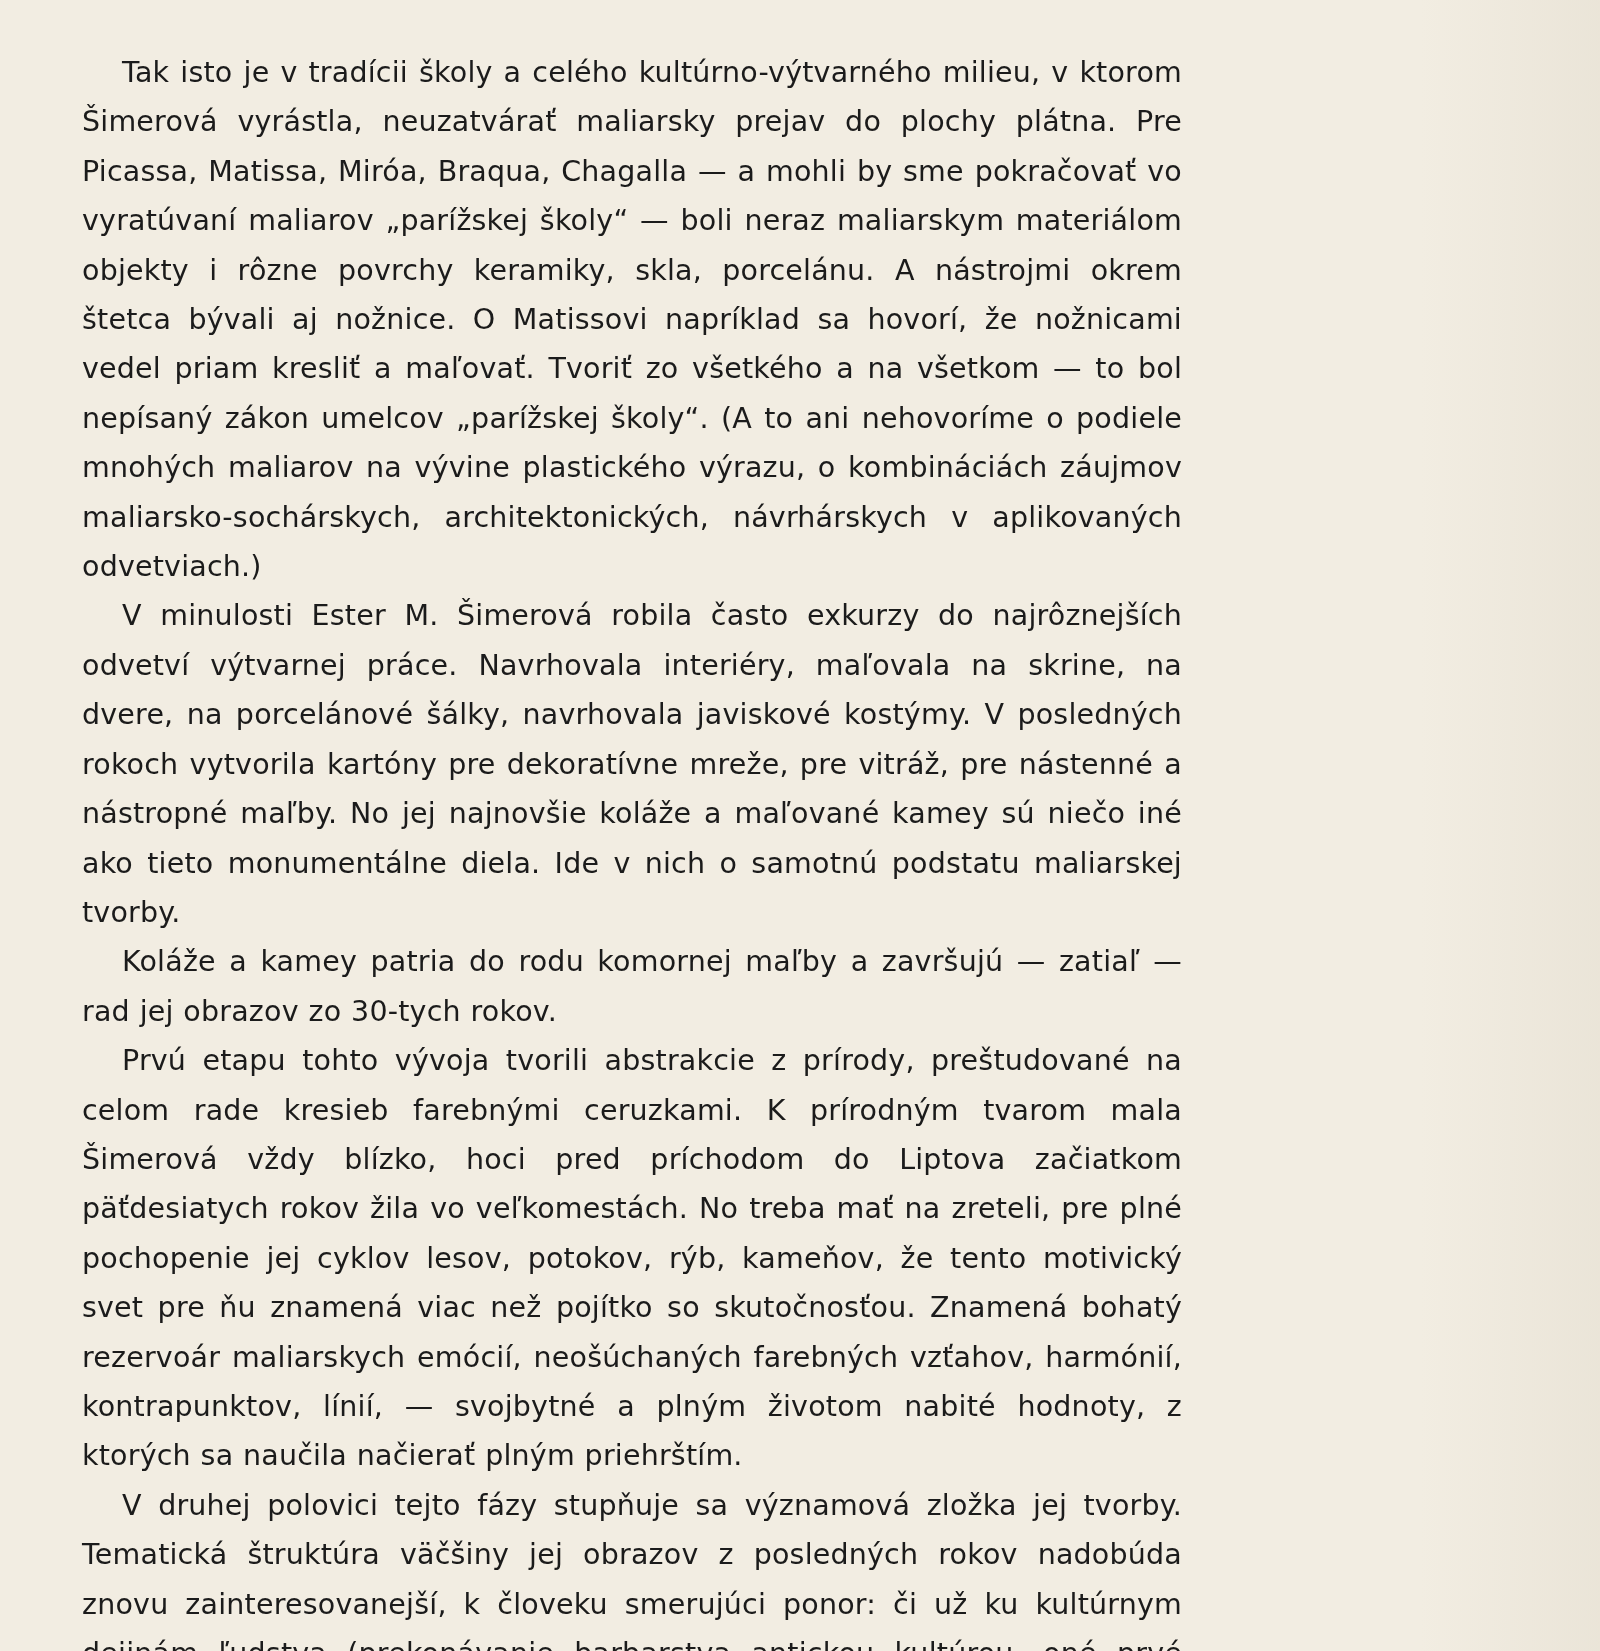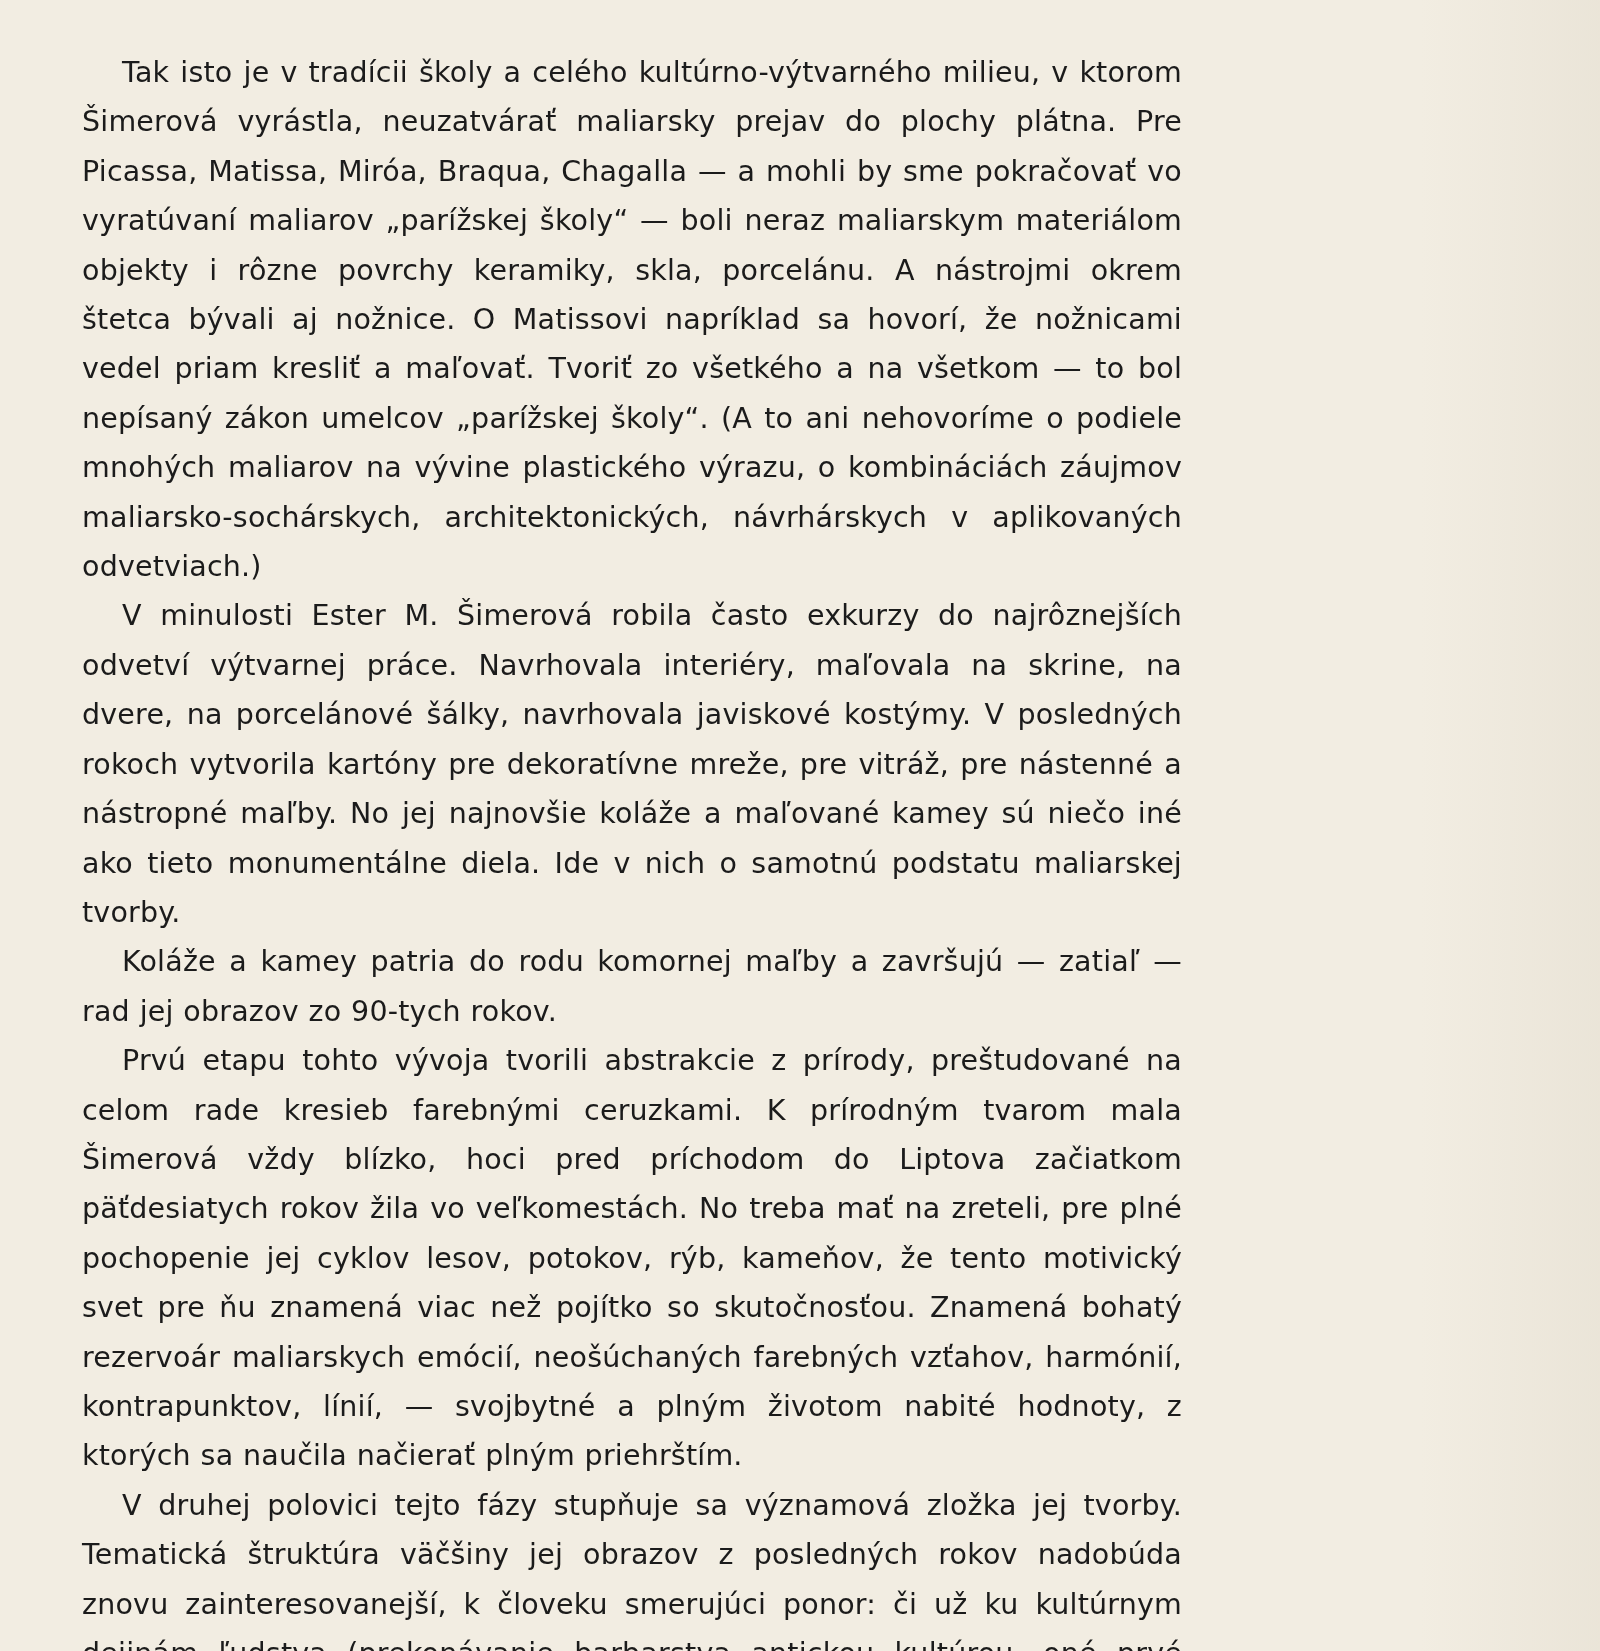--- a/index.html
+++ b/index.html
@@ -54,18 +54,18 @@
   }
   
 </style>
 </head>
 <body>
 
 <div class="page">
   <div class="text-column">
     <p class="para first">Tak isto je v tradícii školy a celého kultúrno-výtvarného milieu, v ktorom Šimerová vyrástla, neuzatvárať maliarsky prejav do plochy plátna. Pre Picassa, Matissa, Miróa, Braqua, Chagalla — a mohli by sme pokračovať vo vyratúvaní maliarov „parížskej školy“ — boli neraz maliarskym materiálom objekty i rôzne povrchy keramiky, skla, porcelánu. A nástrojmi okrem štetca bývali aj nožnice. O Matissovi napríklad sa hovorí, že nožnicami vedel priam kresliť a maľovať. Tvoriť zo všetkého a na všetkom — to bol nepísaný zákon umelcov „parížskej školy“. (A to ani nehovoríme o podiele mnohých maliarov na vývine plastického výrazu, o kombináciách záujmov maliarsko-sochárskych, architektonických, návrhárskych v aplikovaných odvetviach.)</p>
     <p class="para">V minulosti Ester M. Šimerová robila často exkurzy do najrôznejších odvetví výtvarnej práce. Navrhovala interiéry, maľovala na skrine, na dvere, na porcelánové šálky, navrhovala javiskové kostýmy. V posledných rokoch vytvorila kartóny pre dekoratívne mreže, pre vitráž, pre nástenné a nástropné maľby. No jej najnovšie koláže a maľované kamey sú niečo iné ako tieto monumentálne diela. Ide v nich o samotnú podstatu maliarskej tvorby.</p>
-    <p class="para">Koláže a kamey patria do rodu komornej maľby a završujú — zatiaľ — rad jej obrazov zo 90-tych rokov.</p>
+    <p class="para">Koláže a kamey patria do rodu komornej maľby a završujú — zatiaľ — rad jej obrazov zo 30-tych rokov.</p>
     <p class="para">Prvú etapu tohto vývoja tvorili abstrakcie z prírody, preštudované na celom rade kresieb farebnými ceruzkami. K prírodným tvarom mala Šimerová vždy blízko, hoci pred príchodom do Liptova začiatkom päťdesiatych rokov žila vo veľkomestách. No treba mať na zreteli, pre plné pochopenie jej cyklov lesov, potokov, rýb, kameňov, že tento motivický svet pre ňu znamená viac než pojítko so skutočnosťou. Znamená bohatý rezervoár maliarskych emócií, neošúchaných farebných vzťahov, harmónií, kontrapunktov, línií, — svojbytné a plným životom nabité hodnoty, z ktorých sa naučila načierať plným priehrštím.</p>
     <p class="para">V druhej polovici tejto fázy stupňuje sa významová zložka jej tvorby. Tematická štruktúra väčšiny jej obrazov z posledných rokov nadobúda znovu zainteresovanejší, k človeku smerujúci ponor: či už ku kultúrnym dejinám ľudstva (prekonávanie barbarstva antickou kultúrou, oné prvé zásahy racionalizujúceho intelektu do dionýzovského sveta — to je návratná idea v diele Šimerovej a nachádzali sme ju v ňom už na začiatku štyridsiatych rokov) alebo v čoraz zrejmejšie antropomorfných tvaroch neživých vecí, ako sú panáky obilia na poli alebo kmene stromov. Imaginácia a viacvýznamovosť prišli v jej tvorbe opätovne ku slovu. Ľudské úzkosti, predstavy a sny sa spojili s abstraktnou, absolútnou maľbou. Jedna alebo druhá zložka mávajú striedavo prevahu.</p>
 
   </div>
 </div>
 
 </body></html>

